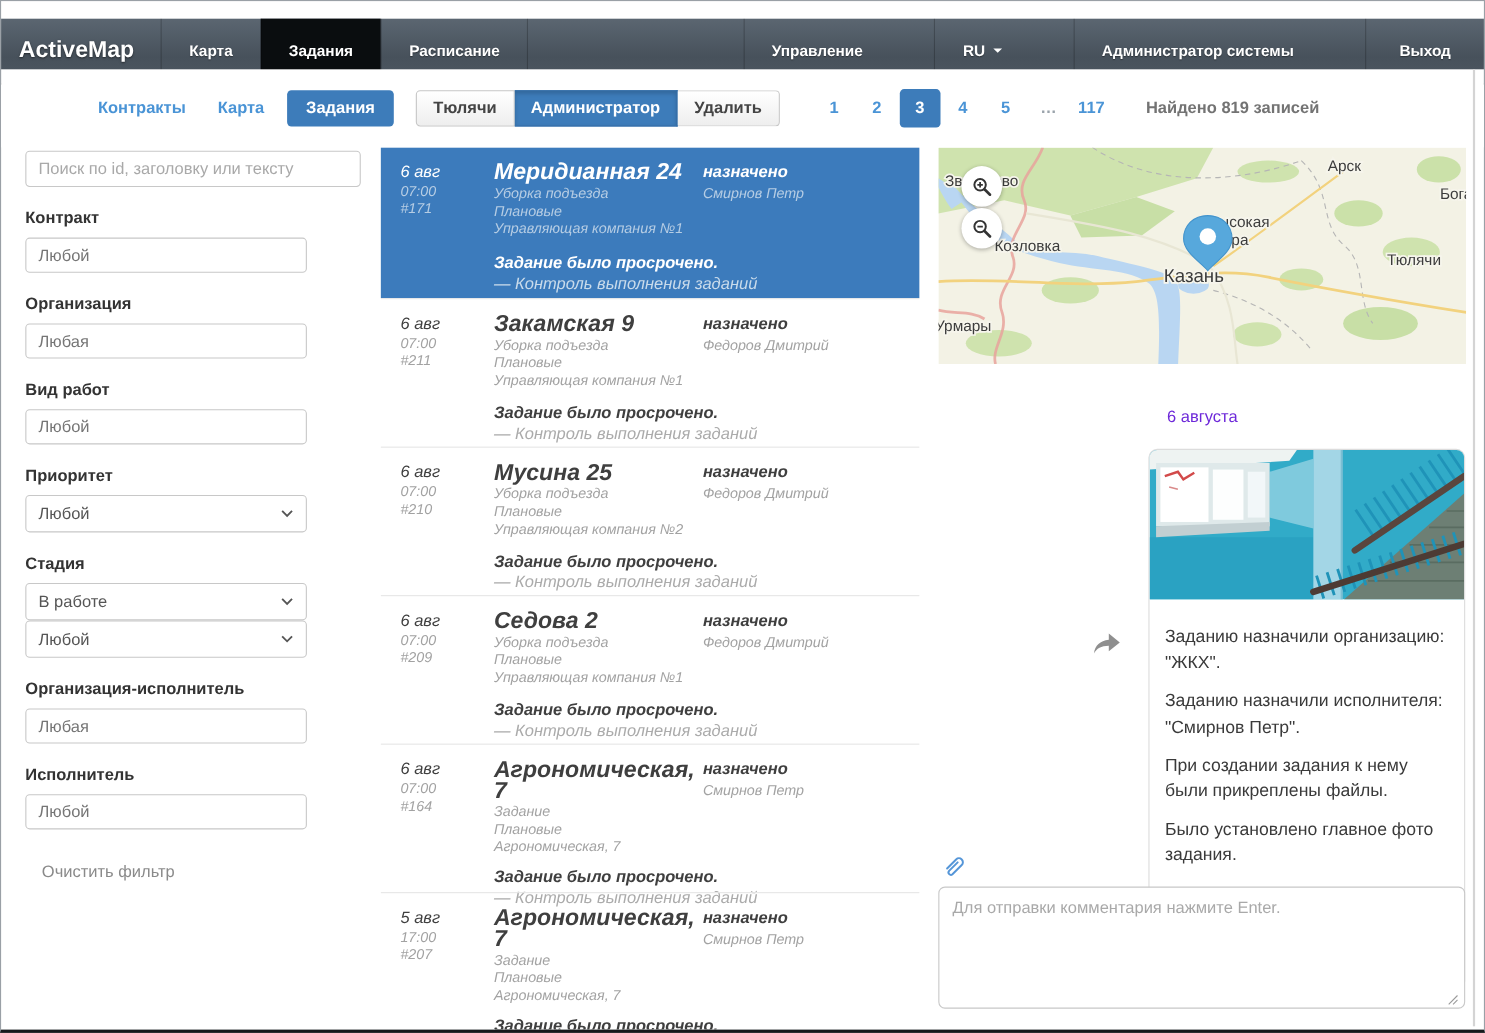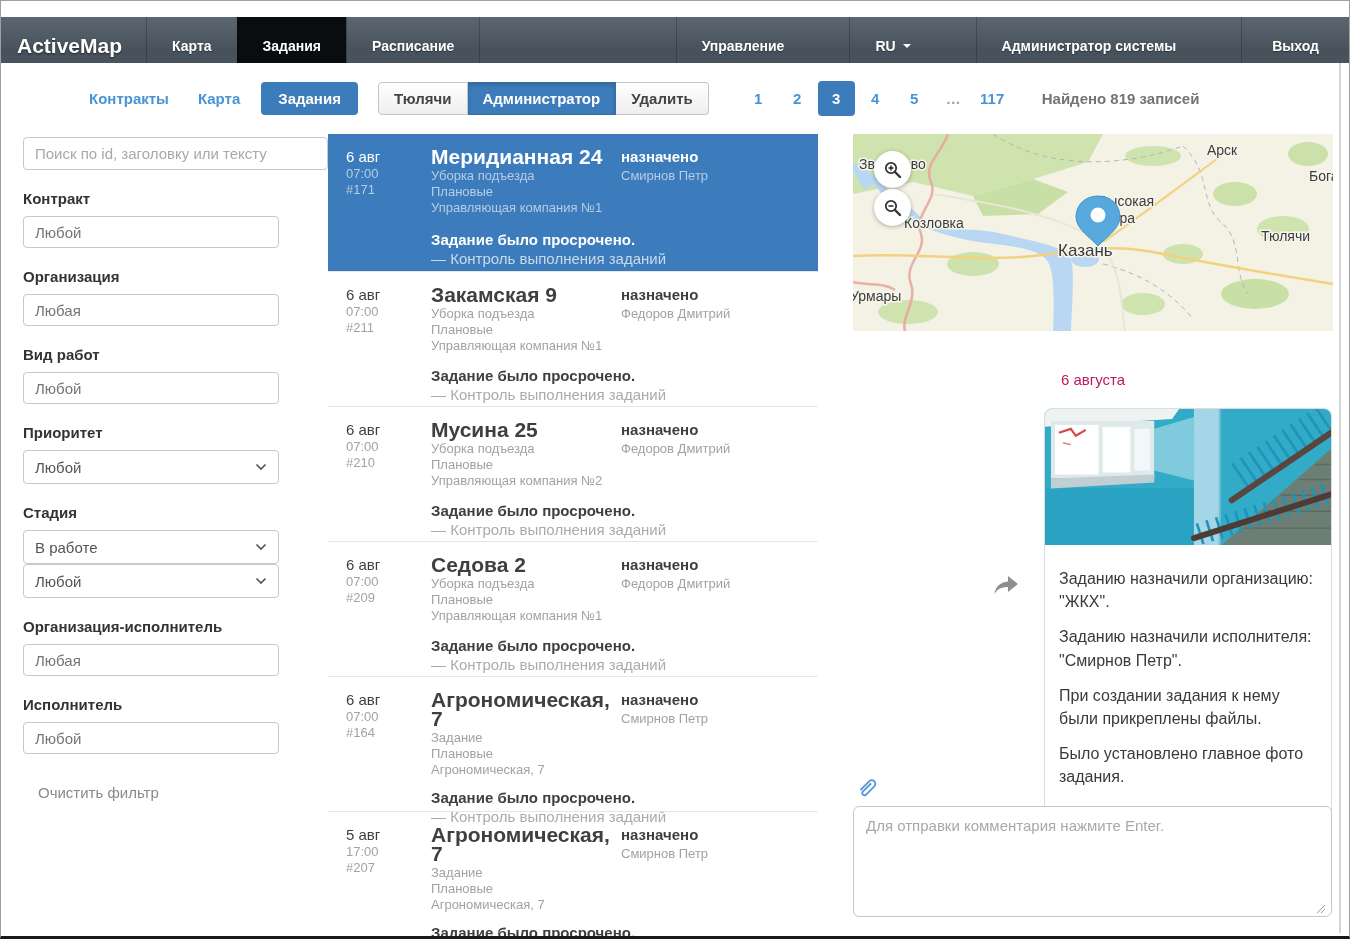--- a/index.html
+++ b/index.html
@@ -65,21 +65,21 @@
   .f-label { font-size:15px; font-weight:bold; color:#333; margin:20px 0 9px; }
   .f-control {
     width:256px; height:32px; border:1px solid #c8c8c8; border-radius:4px; background:#fff;
     display:flex; align-items:center; padding:0 11px; font-size:15px; color:#757575; cursor:pointer;
   }
   .f-control.select { color:#555; height:34px; }
   .f-control .chev { margin-left:auto; }
   .clear-link { margin:30px 0 0 15px; font-size:15px; color:#8a8a8a; cursor:pointer; display:inline-block; }
 
   
-  .tasklist { position:absolute; left:327px; top:133px; width:490px; bottom:0; overflow:hidden; }
+  .tasklist { position:absolute; left:345px; top:133px; width:490px; bottom:0; overflow:hidden;font-style:italic; }
   .task { height:135px; padding:13px 18px 0 18px; display:grid; grid-template-columns:85px 190px 1fr;
     cursor:pointer; position:relative; }
   .task + .task { border-top:1px solid #e6e6e6; }
   .task.selected { background:#3c7bbc; border-top:none; height:137px; }
   .t-d1 { font-size:15px; color:#3f3f3f; line-height:19px; }
   .t-sub { font-size:13px; color:#a2a2a2; line-height:16px; }
   .t-title { font-size:21px; font-weight:bold; color:#3f3f3f; line-height:19px; margin-bottom:2px; }
   .t-status { font-size:15px; font-weight:bold; color:#3f3f3f; line-height:19px; margin-bottom:2px; }
   .t-note { grid-column:2 / 4; margin-top:10px; }
   .t-note-b { font-size:15px; font-weight:bold; color:#3f3f3f; line-height:19px; }
@@ -91,21 +91,21 @@
   
   .rightpanel { position:absolute; left:852px; top:133px; width:480px; bottom:0; }
   .scroll-line { position:absolute; left:1338px; top:62px; bottom:3px; width:2px; background:#d4d4d4; }
 
   .map { position:absolute; left:0; top:0; width:480px; height:197px; overflow:hidden; cursor:grab; }
   .map svg { display:block; }
   .zoombtn { position:absolute; left:21px; width:37px; height:37px; border-radius:50%; background:#fff;
     box-shadow:0 1px 4px rgba(0,0,0,.3); display:flex; align-items:center; justify-content:center; cursor:pointer; }
   .zoombtn.zin { top:17px; } .zoombtn.zout { top:55px; }
 
-  .date-sep { position:absolute; left:0; width:480px; top:237px; text-align:center; font-size:15px; color:#be185d; }
+  .date-sep { position:absolute; left:0; width:480px; top:237px; text-align:center; font-size:15px; color:#6d28d9; }
 
   .share-arrow { position:absolute; left:140px; top:440px; width:26px; height:22px; cursor:pointer; }
 
   .msg-card { position:absolute; left:191px; top:274px; width:288px; height:492px; background:#fff;
     border:1px solid #dcdcdc; border-radius:8px; overflow:hidden; }
   .msg-photo { width:100%; height:136px; cursor:pointer; }
   .msg-body { padding:6px 14px 0 14px; }
   .msg-body p { font-size:16px; color:#3a3a3a; line-height:1.45; margin:12px 0; }
   .msg-footer { position:absolute; left:0; right:0; bottom:9px; padding:0 14px; display:flex; font-size:13px; color:#adadad; }
   .msg-time { margin-left:auto; }

